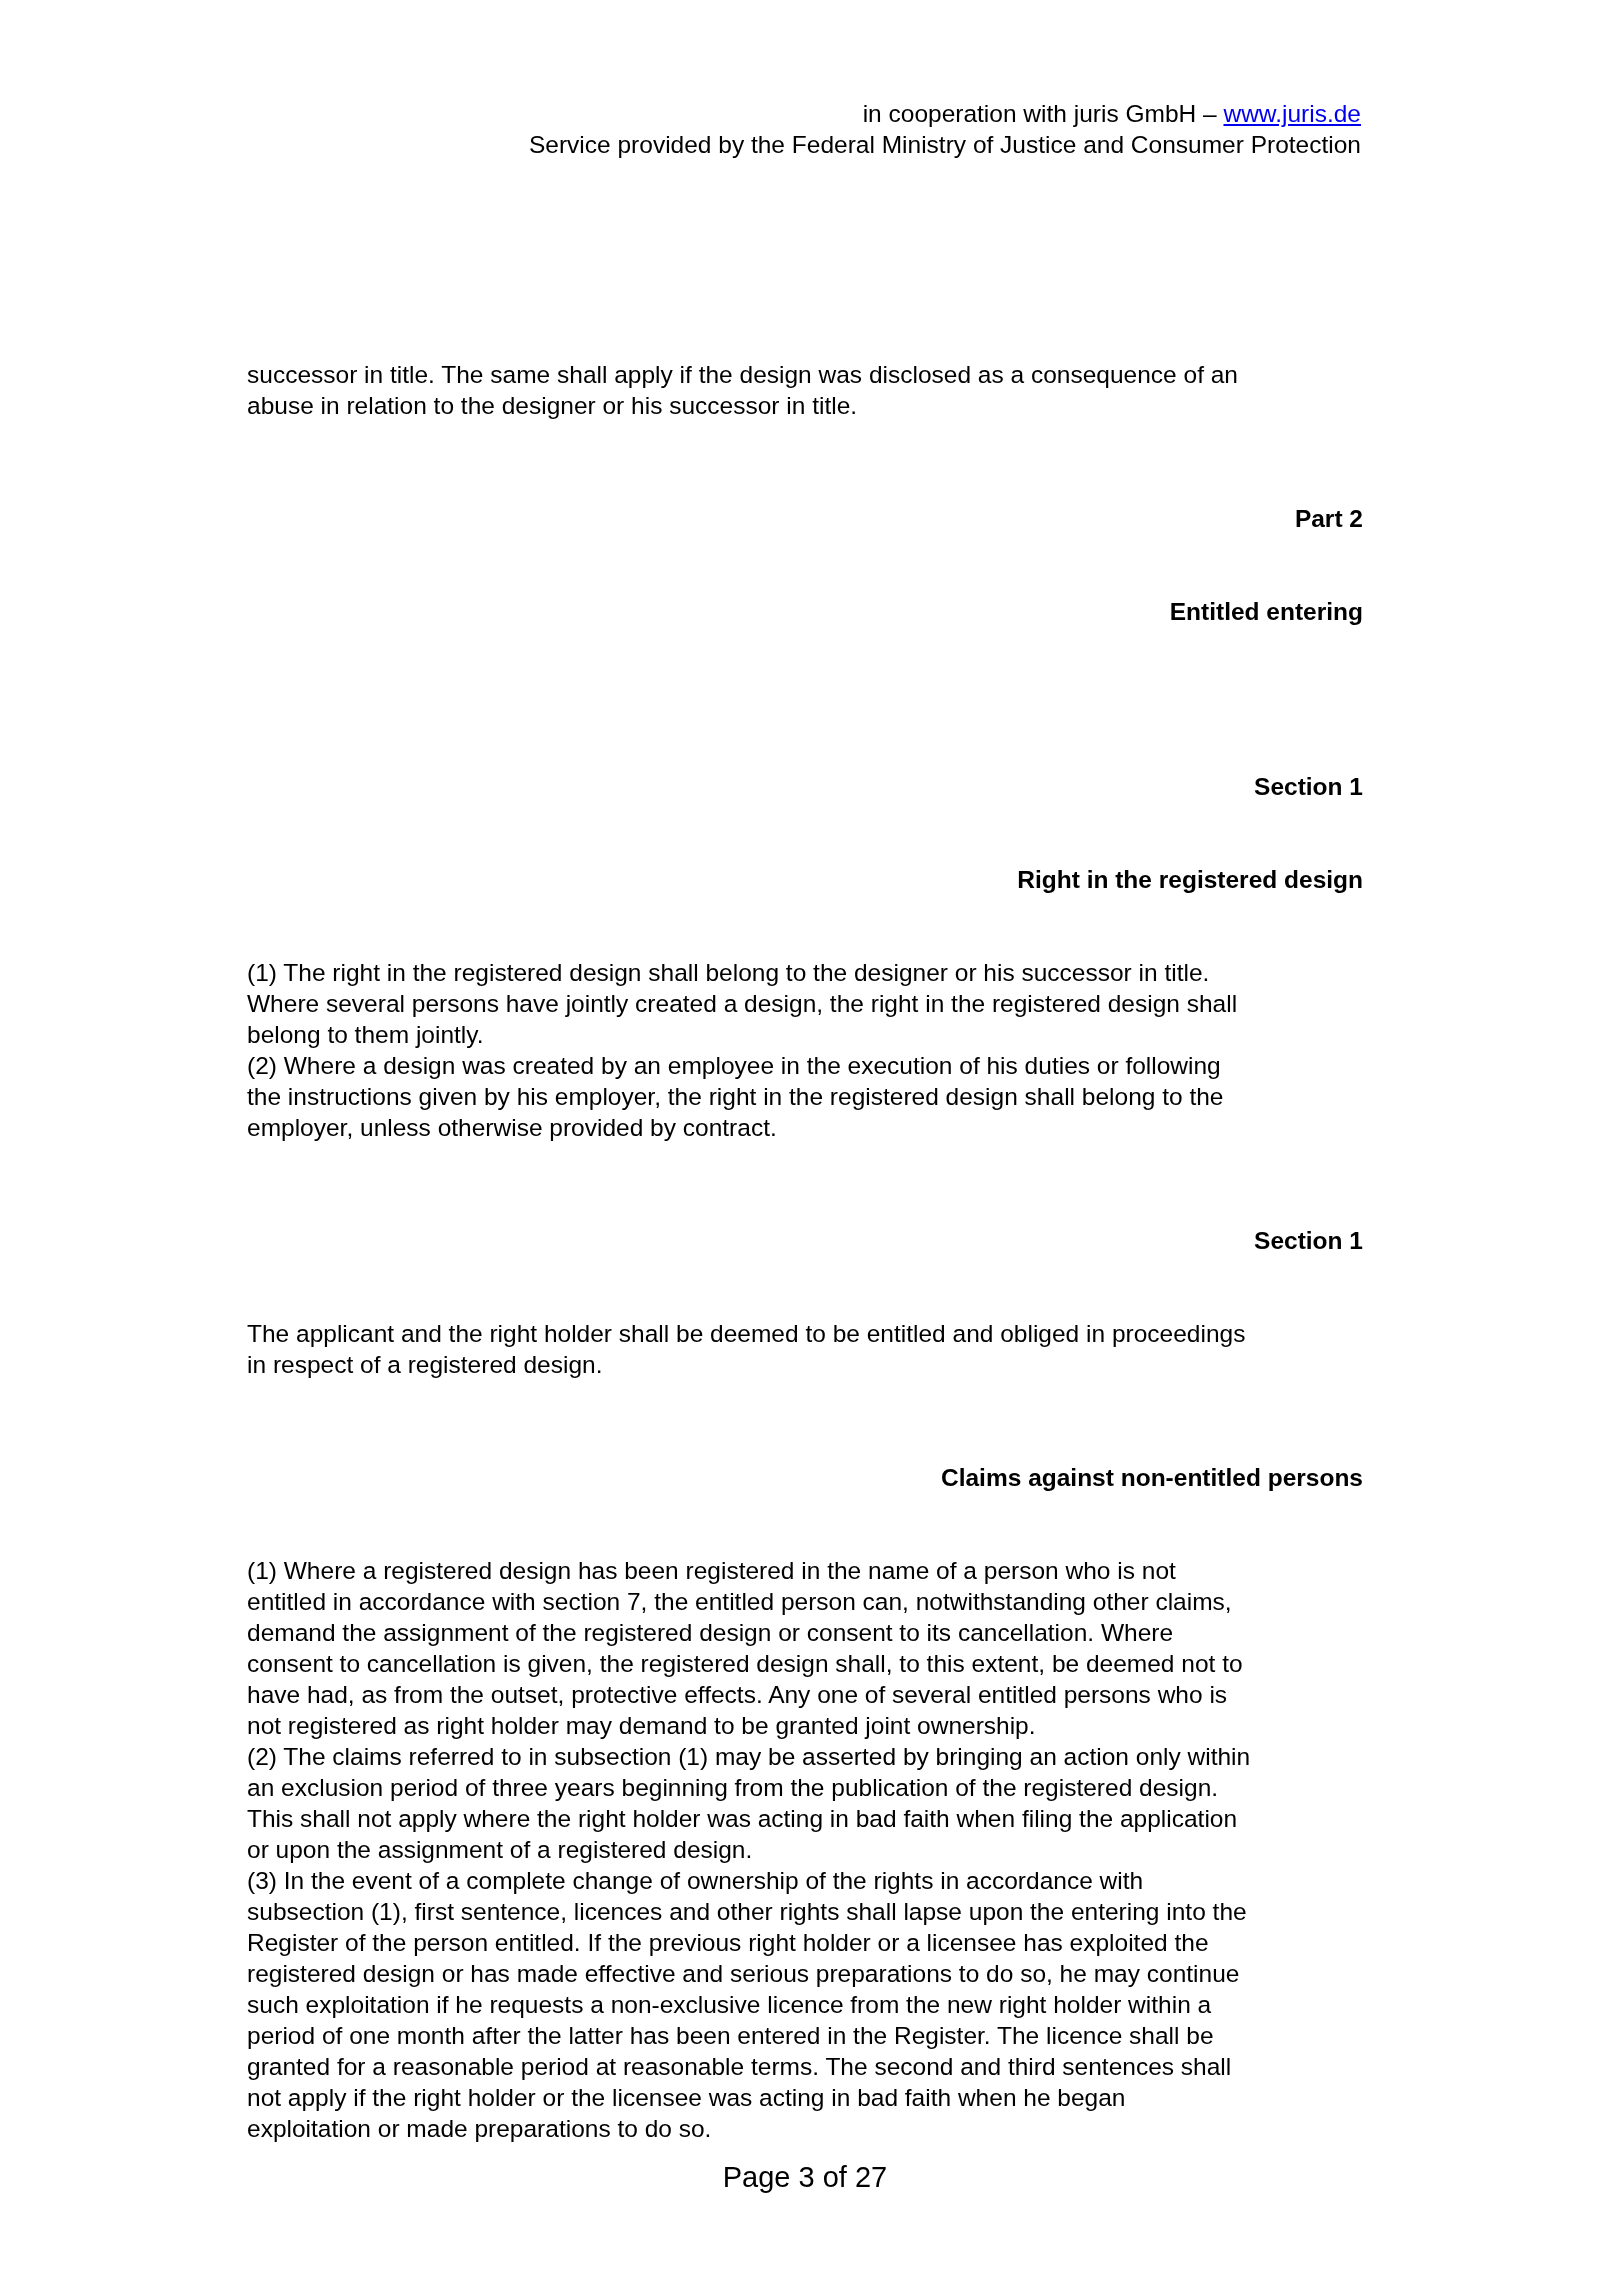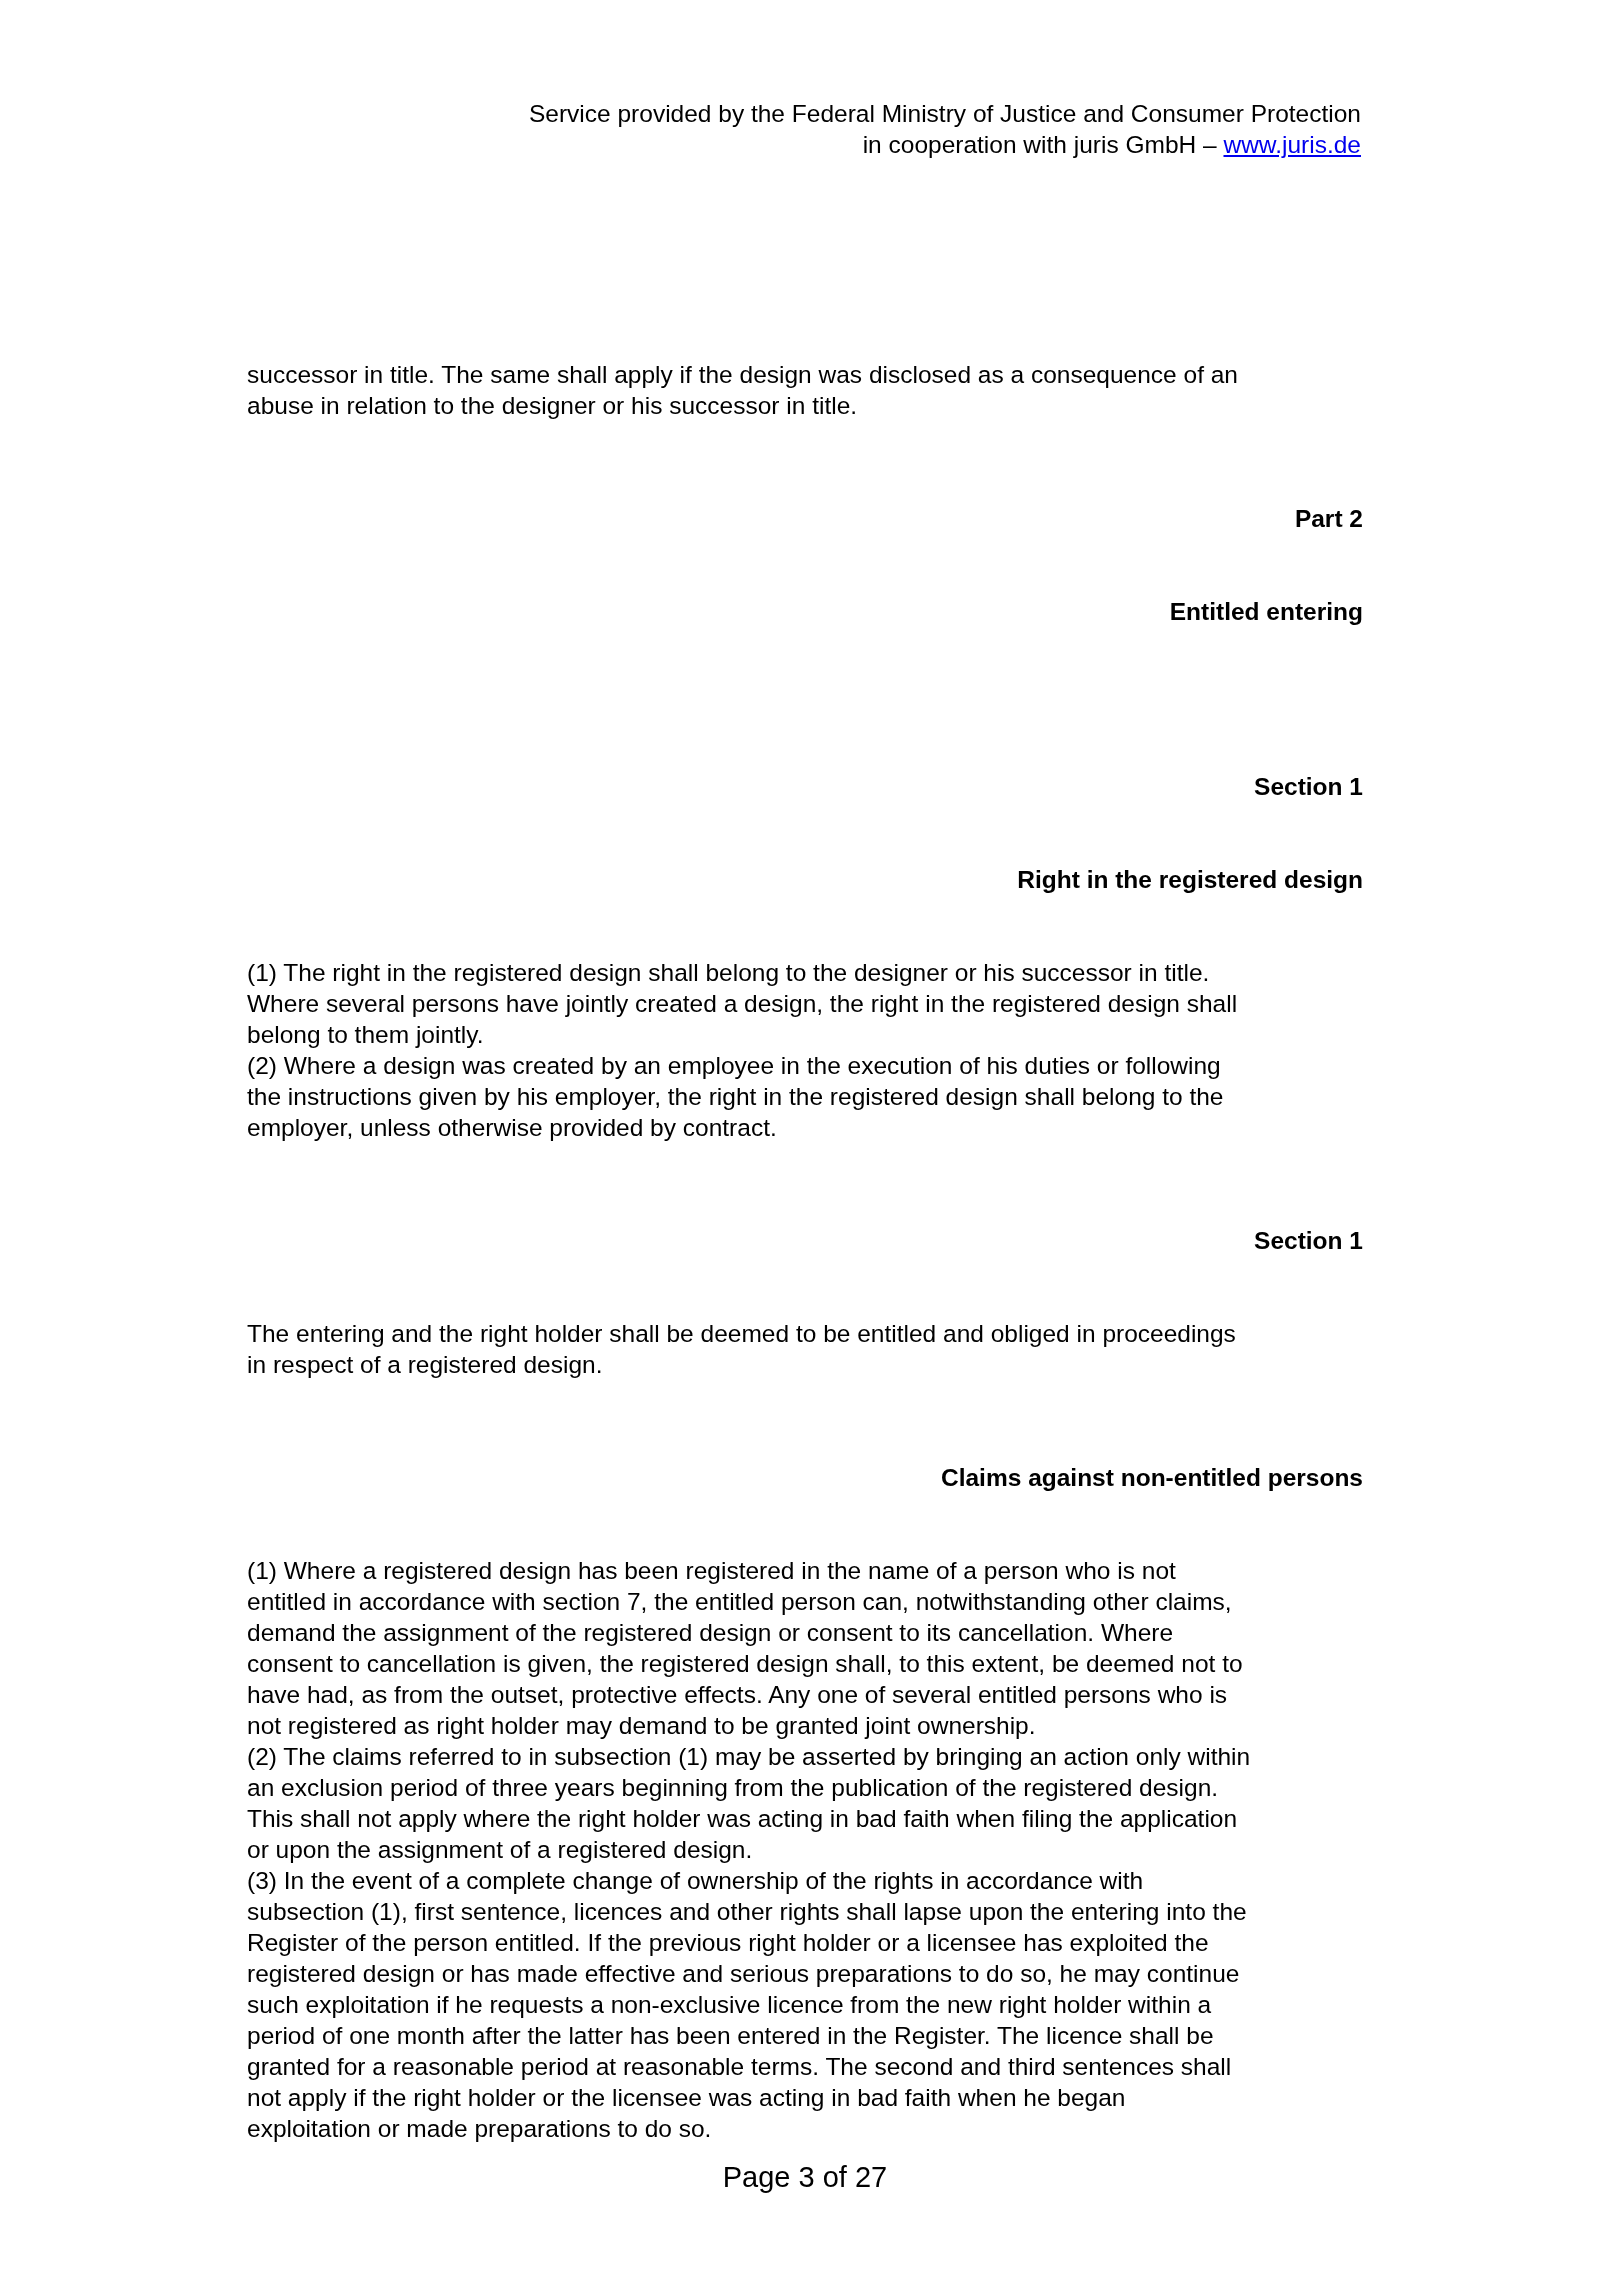--- a/index.html
+++ b/index.html
@@ -38,22 +38,22 @@
     text-align: center;
     font-size: 29px; line-height: 31px;
   }
 </style>
 </head>
 <body>
 
 <div class="page">
 
   <div class="page-header">
+    <div><span>in cooperation with juris GmbH – </span><a href="#" class="juris-link">www.juris.de</a></div>
     <div>Service provided by the Federal Ministry of Justice and Consumer Protection</div>
-    <div><span>in cooperation with juris GmbH – </span><a href="#" class="juris-link">www.juris.de</a></div>
   </div>
 
   <div class="content">
 
     <p class="para">successor in title. The same shall apply if the design was disclosed as a consequence of an
 abuse in relation to the designer or his successor in title.</p>
 
     <div class="heading">
       <div>Part 2</div>
       <div>Entitled entering</div>
@@ -68,21 +68,21 @@
 Where several persons have jointly created a design, the right in the registered design shall
 belong to them jointly.</p>
     <p class="para">(2) Where a design was created by an employee in the execution of his duties or following
 the instructions given by his employer, the right in the registered design shall belong to the
 employer, unless otherwise provided by contract.</p>
 
     <div class="heading">
       <div>Section 1</div>
     </div>
 
-    <p class="para">The entering and the right holder shall be deemed to be entitled and obliged in proceedings
+    <p class="para">The applicant and the right holder shall be deemed to be entitled and obliged in proceedings
 in respect of a registered design.</p>
 
     <div class="heading">
       <div>Claims against non-entitled persons</div>
     </div>
 
     <p class="para">(1) Where a registered design has been registered in the name of a person who is not
 entitled in accordance with section 7, the entitled person can, notwithstanding other claims,
 demand the assignment of the registered design or consent to its cancellation. Where
 consent to cancellation is given, the registered design shall, to this extent, be deemed not to

